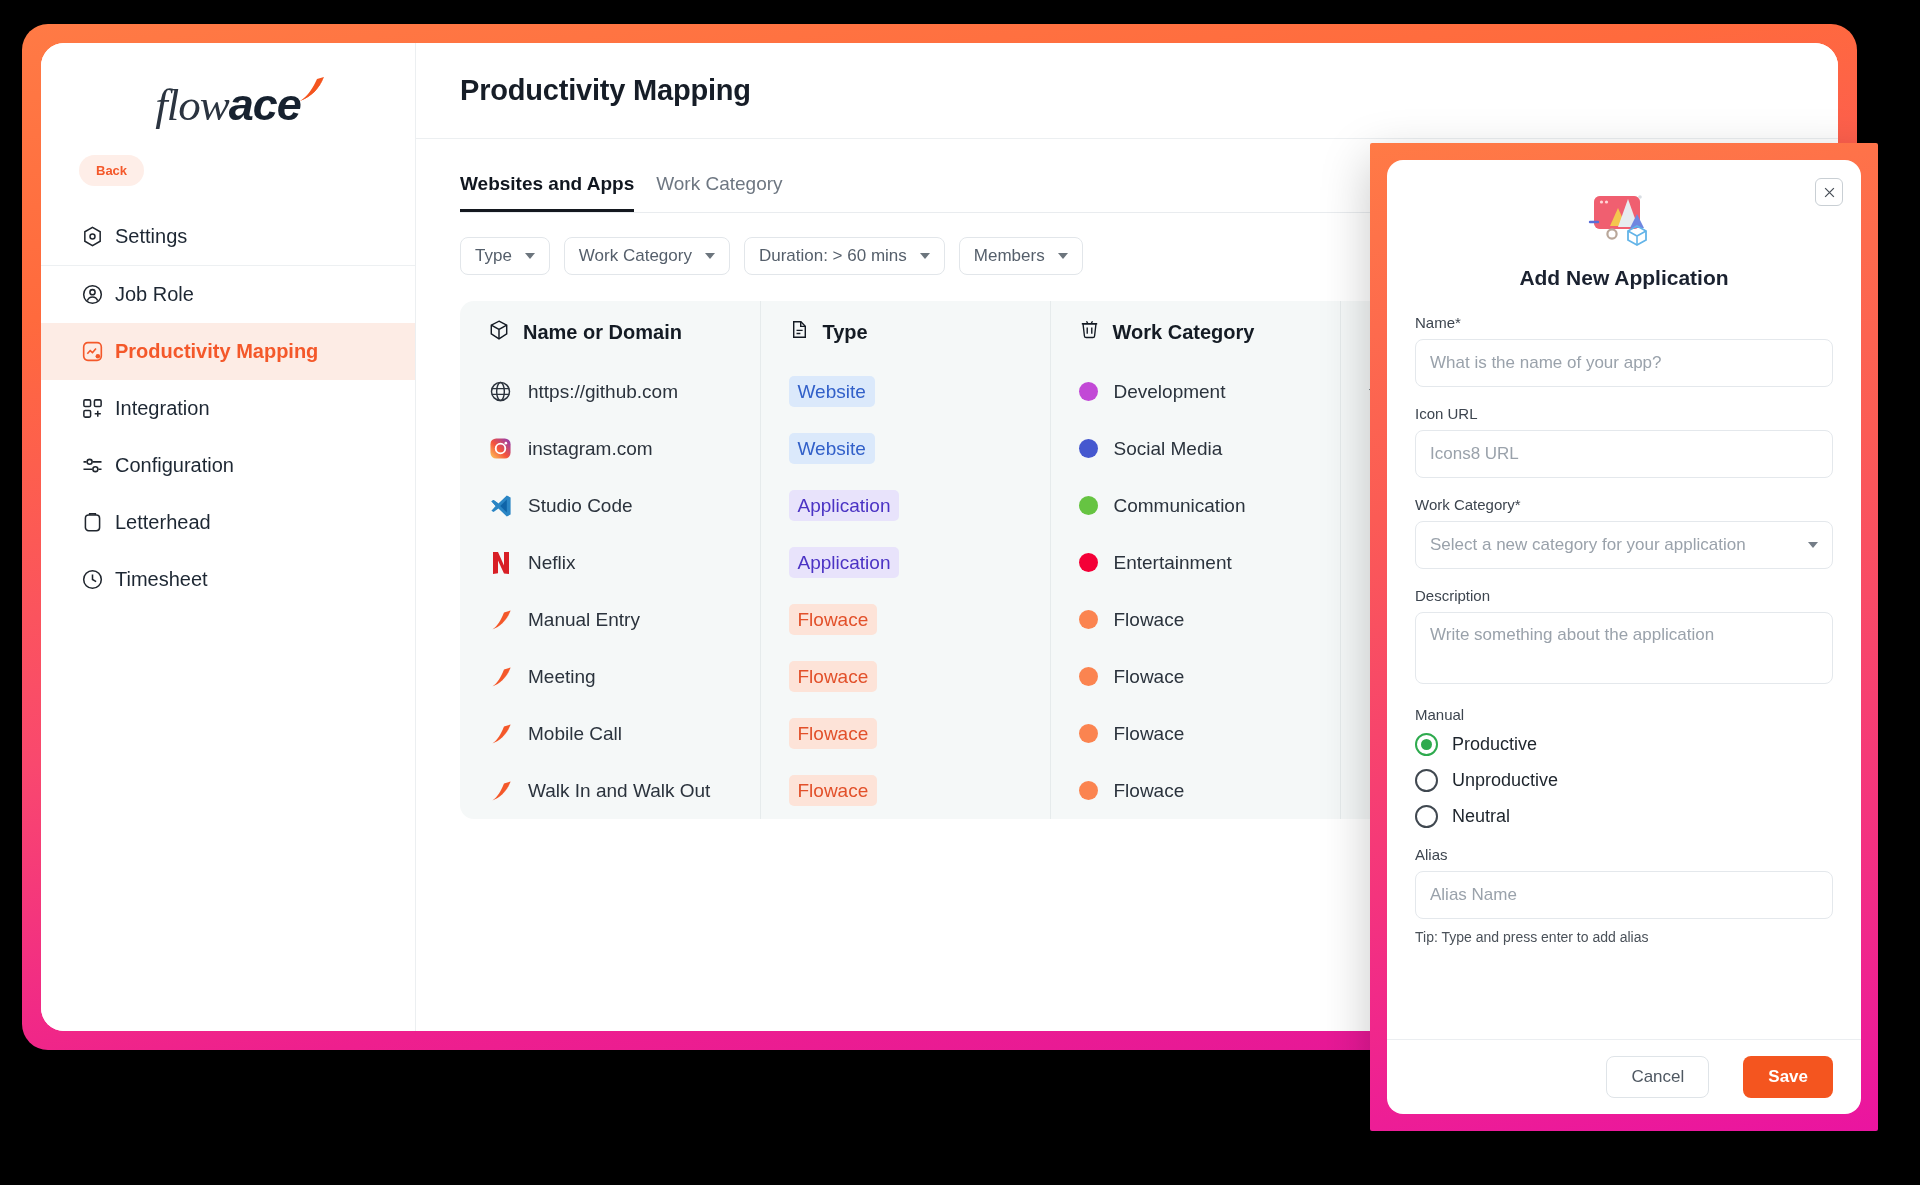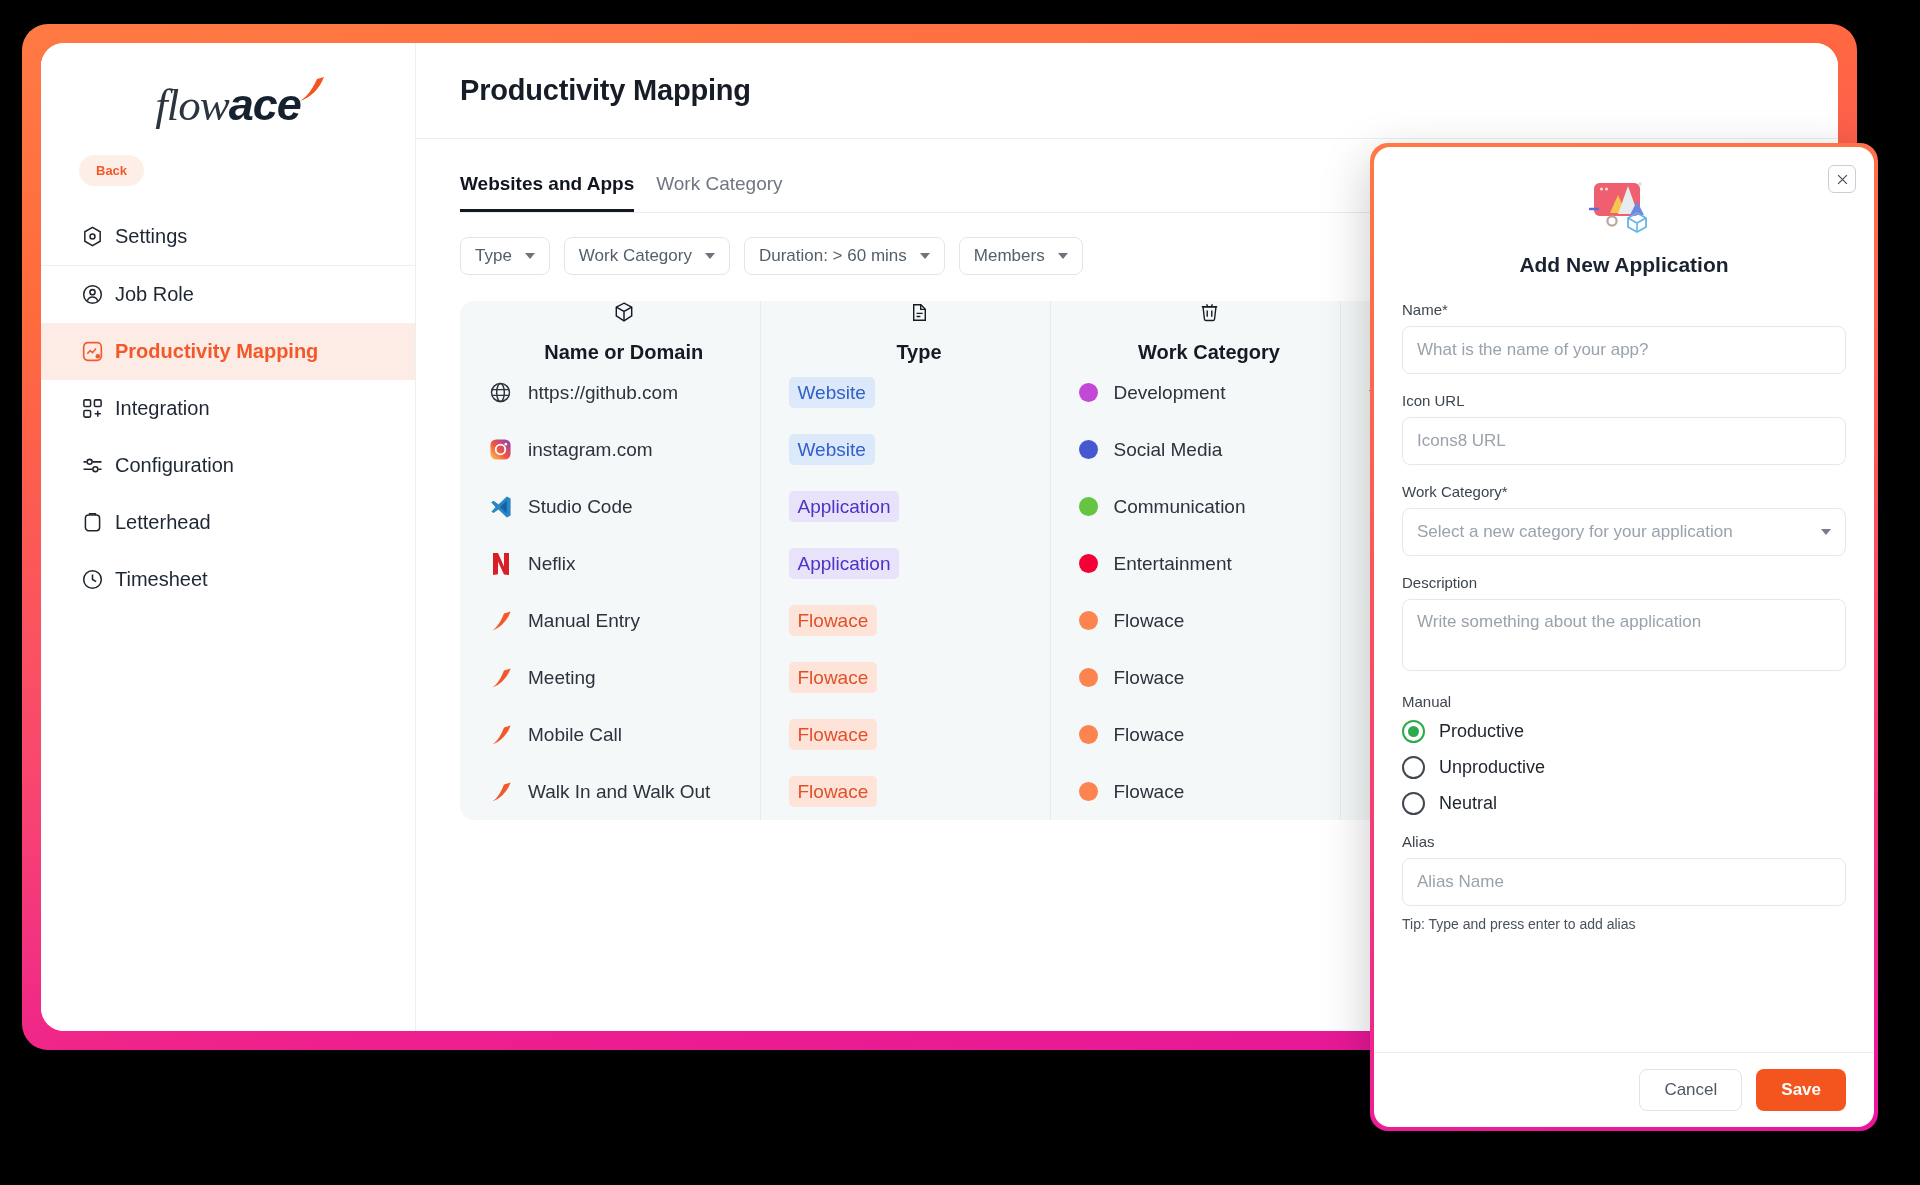--- a/index.html
+++ b/index.html
@@ -100,21 +100,21 @@
     width: 1004px;
     position: relative;
   }
   table { width: 100%; border-collapse: collapse; table-layout: fixed; }
   th, td { text-align: left; vertical-align: middle; }
   thead th {
     height: 62px; padding: 0 0 0 28px;
     font-size: 20px; font-weight: 700; color: #141b24;
     white-space: nowrap;
   }
-  .th-inner { display: flex; align-items: center; gap: 13px; flex-direction: column; }
+  .th-inner { display: flex; align-items: center; gap: 13px; }
   tbody td { height: 57px; padding: 0 0 0 28px; font-size: 19px; color: #2b333d; white-space: nowrap; }
   .col-div { border-left: 1px solid #e6ebec; }
   .cell-name { display: flex; align-items: center; gap: 15px; }
   .app-ico { width: 25px; height: 25px; flex: 0 0 25px; display: flex; align-items: center; justify-content: center; }
   .badge { display: inline-block; padding: 4px 9px; border-radius: 5px; font-size: 19px; line-height: 1.25; }
   .badge-website { background: #dbe9fb; color: #3260c9; }
   .badge-application { background: #e8e3fb; color: #4b33c4; }
   .badge-flowace { background: #fde3d8; color: #e2502a; }
   .dot { width: 19px; height: 19px; border-radius: 50%; flex: 0 0 19px; }
   .cell-cat { display: flex; align-items: center; gap: 16px; }
@@ -123,22 +123,22 @@
   .prod-neutral { background: #fdf3de; color: #eba313; }
   .prod-unproductive { background: #fde3e3; color: #e33c3c; }
   .prod-productive { background: #e2f5e4; color: #2f8a3c; }
   .mini-dot { color: #9aa3ad; font-size: 16px; }
   .row-caret { width: 0; height: 0; border-left: 5px solid transparent; border-right: 5px solid transparent; border-top: 6px solid #3b434d; margin-right: 4px; }
 
   
   .modal-frame {
     position: absolute; left: 1370px; top: 143px;
     width: 508px; height: 988px;
-    border-radius: 18px;
-    padding: 4px;
+    border-radius: 2px;
+    padding: 17px;
     background: linear-gradient(170deg,#ff7a45 0%, #fb5b55 35%, #f4347d 70%, #ea14a0 100%);
     box-shadow: 0 16px 50px rgba(0,0,0,0.22);
   }
   .modal {
     width: 100%; height: 100%;
     background: #fff; border-radius: 16px;
     display: flex; flex-direction: column; overflow: hidden; position: relative;
   }
   .modal-close {
     position: absolute; right: 18px; top: 18px;
@@ -177,20 +177,21 @@
   .radio-label { font-size: 18px; color: #1d242c; }
   .tip { font-size: 14px; color: #4a5159; margin-top: 10px; }
   .modal-foot {
     flex: 0 0 auto; border-top: 1px solid #ebeef1;
     padding: 16px 28px; display: flex; justify-content: flex-end; gap: 14px;
   }
   .btn {
     height: 42px; padding: 0 24px; border-radius: 8px;
     font-size: 17px; cursor: pointer; border: 1px solid transparent;
     font-family: "Liberation Sans", sans-serif;
+    margin-left: 20px;
   }
   .btn-cancel { background: #fff; border-color: #dfe4e8; color: #4f5862; }
   .btn-save { background: #f4551f; color: #fff; font-weight: 600; }
 </style>
 </head>
 <body>
 
 <div id="stage">
 
   <div class="app-frame">

